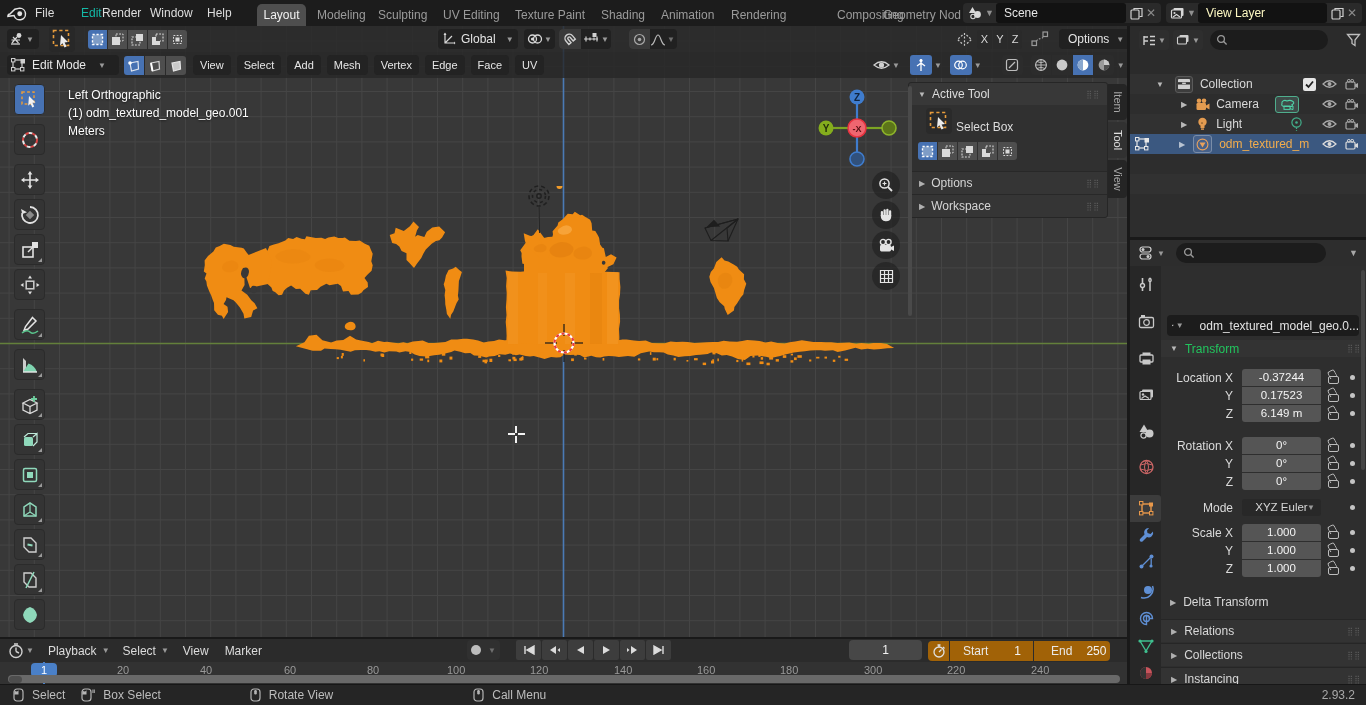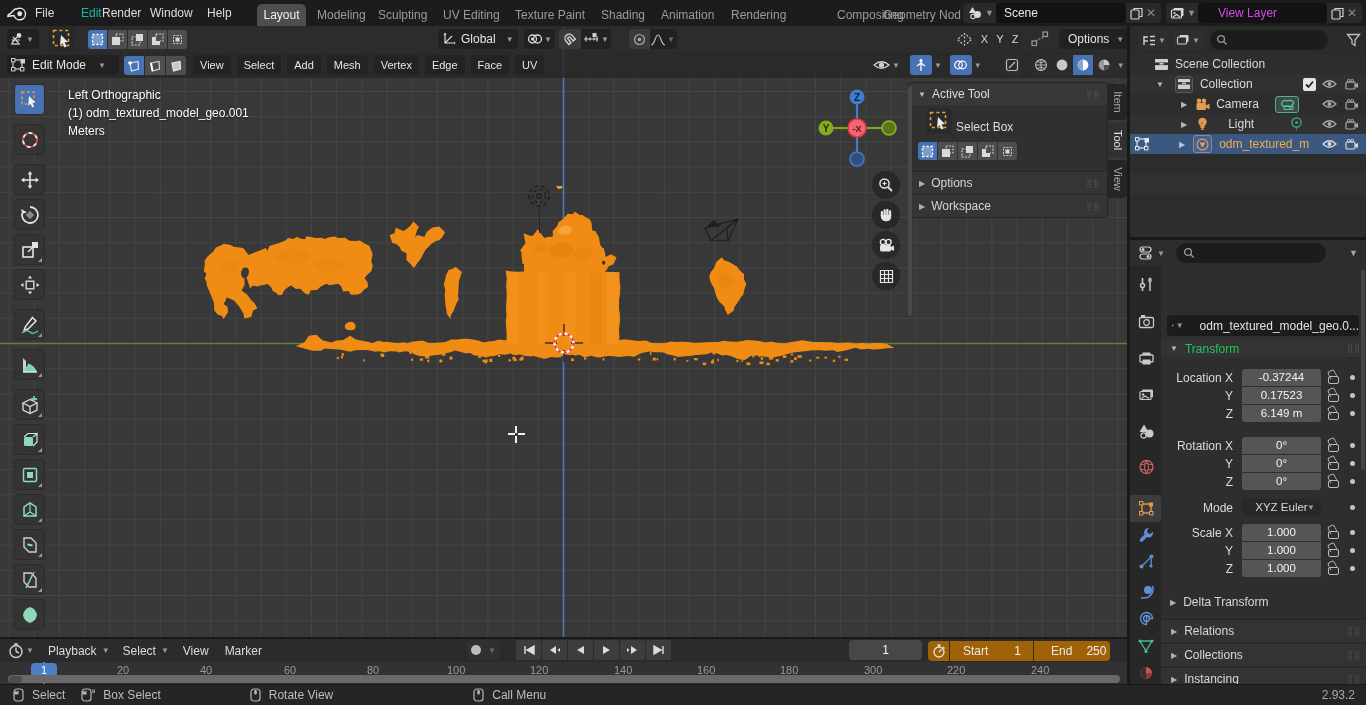--- a/index.html
+++ b/index.html
@@ -69,21 +69,21 @@
   </div>
 
   <div class="abs flex" style="left:1166px;top:3px;width:196px;height:20px;background:#2a2a2a;border-radius:4px">
     <svg width="15" height="13" viewBox="0 0 15 13" style="margin-left:4px">
           <rect x="3.5" y="1" width="10" height="8" rx="1" fill="#d8d8d8"></rect>
           <rect x="1.5" y="3" width="10" height="8" rx="1" fill="#2a2a2a" stroke="#d8d8d8" stroke-width="1.2"></rect>
           <circle cx="4.5" cy="6" r="1.1" fill="#d8d8d8"></circle>
           <path d="M3 10 L6.5 7.5 L10 10" stroke="#d8d8d8" stroke-width="1.1" fill="none"></path>
         </svg>
     <span style="color:#909090;font-size:9px;margin:0 2px">▼</span>
-    <div style="flex:1;height:20px;background:#121212;border-radius:3px;line-height:20px;padding-left:20px;color:#d946ef">View Layer</div>
+    <div style="flex:1;height:20px;background:#121212;border-radius:3px;line-height:20px;padding-left:8px;color:#fef9c3">View Layer</div>
     <svg width="13" height="13" viewBox="0 0 13 13" style="margin:0 3px 0 4px">
           <rect x="1" y="3" width="8" height="9" rx="1" fill="none" stroke="#d0d0d0" stroke-width="1.2"></rect>
           <path d="M4 3 V1.5 H12 V9.5 H9.5" fill="none" stroke="#d0d0d0" stroke-width="1.2"></path>
         </svg>
     <span style="color:#8c8c8c;font-size:12px;margin-right:5px">✕</span>
   </div>
 </div>
 
 <div class="abs" style="left:0;top:26px;width:1127px;height:611px;background:#393939;overflow:hidden">
 <svg width="1127" height="611" style="position:absolute;left:0;top:0">
@@ -677,28 +677,20 @@
         <svg width="12" height="12" viewBox="0 0 12 12" style="margin-left:6px">
               <circle cx="5" cy="5" r="3.4" fill="none" stroke="#9a9a9a" stroke-width="1.3"></circle>
               <path d="M7.6 7.6 L10.6 10.6" stroke="#9a9a9a" stroke-width="1.4"></path>
             </svg>
       </div>
       <svg width="15" height="14" viewBox="0 0 15 14" style="margin-left:auto;margin-right:6px">
             <path d="M1.5 1.5 H13.5 L9 7 V12.5 L6 10.5 V7 Z" fill="none" stroke="#bdbdbd" stroke-width="1.3"></path>
           </svg>
     </div>
 
-    <div class="abs olrow" style="top:28px;background:#2d2d2d">
-      <svg width="15" height="13" viewBox="0 0 15 13" style="margin-left:24px">
-            <rect x="1" y="1" width="13" height="11" rx="1" fill="#cfcfcf"></rect>
-            <rect x="1" y="4.5" width="13" height="2.6" fill="#2d2d2d"></rect>
-            <rect x="5.5" y="5" width="4" height="1.6" fill="#cfcfcf"></rect>
-          </svg>
-      <span style="margin-left:6px">Scene Collection</span>
-    </div>
     <div class="abs olrow" style="top:48px;background:#313131">
       <span style="margin-left:26px;color:#b8b8b8;font-size:8px">▼</span>
       <div class="flex" style="margin-left:11px;width:18px;height:17px;background:#3d3d3d;border:1px solid #5a5a5a;border-radius:3px;justify-content:center">
       <svg width="14" height="12" viewBox="0 0 15 13">
               <rect x="1" y="1" width="13" height="11" rx="1" fill="#cfcfcf"></rect>
               <rect x="1" y="4.5" width="13" height="2.6" fill="#313131"></rect>
               <rect x="5.5" y="5" width="4" height="1.6" fill="#cfcfcf"></rect>
             </svg>
           </div>
       <span style="margin-left:7px">Collection</span>
@@ -746,21 +738,21 @@
           </svg>
     </div>
     <div class="abs olrow" style="top:88px;background:#313131">
       <span style="margin-left:51px;color:#b8b8b8;font-size:8px">▶</span>
       <svg width="13" height="14" viewBox="0 0 13 14" style="margin-left:9px">
             <circle cx="6.5" cy="5" r="4.2" fill="#e39b50"></circle>
             <rect x="4.5" y="9" width="4" height="2" fill="#e39b50"></rect>
             <rect x="5" y="11.4" width="3" height="1.4" fill="#e39b50"></rect>
             <path d="M5 6.5 L6 5 L7 6.5 Z" fill="#5a3d1e"></path>
           </svg>
-      <span style="margin-left:19px">Light</span>
+      <span style="margin-left:7px">Light</span>
       <svg style="position:absolute;right:64px" width="13" height="15" viewBox="0 0 13 15">
             <circle cx="6.5" cy="5.5" r="4.6" fill="none" stroke="#43b08c" stroke-width="1.2"></circle>
             <circle cx="6.5" cy="5.5" r="1.3" fill="#43b08c"></circle>
             <path d="M6.5 10.5 V14" stroke="#43b08c" stroke-width="1.2" stroke-dasharray="1.6 1.2"></path>
           </svg>
       <svg class="oleye" width="15" height="10" viewBox="0 0 15 10">
             <path d="M1 5 Q7.5 -1.5 14 5 Q7.5 11.5 1 5 Z" fill="none" stroke="#a9a9a9" stroke-width="1.2"></path>
             <circle cx="7.5" cy="5" r="2" fill="#a9a9a9"></circle>
           </svg>
       <svg class="olcam" width="14" height="11" viewBox="0 0 14 11">

